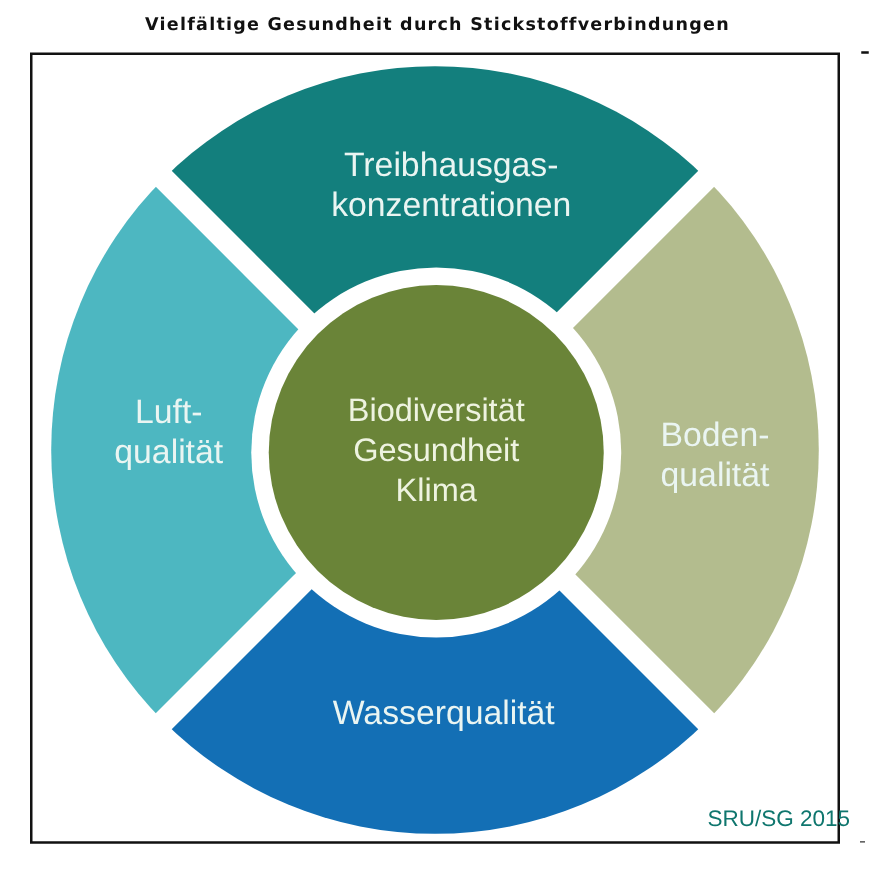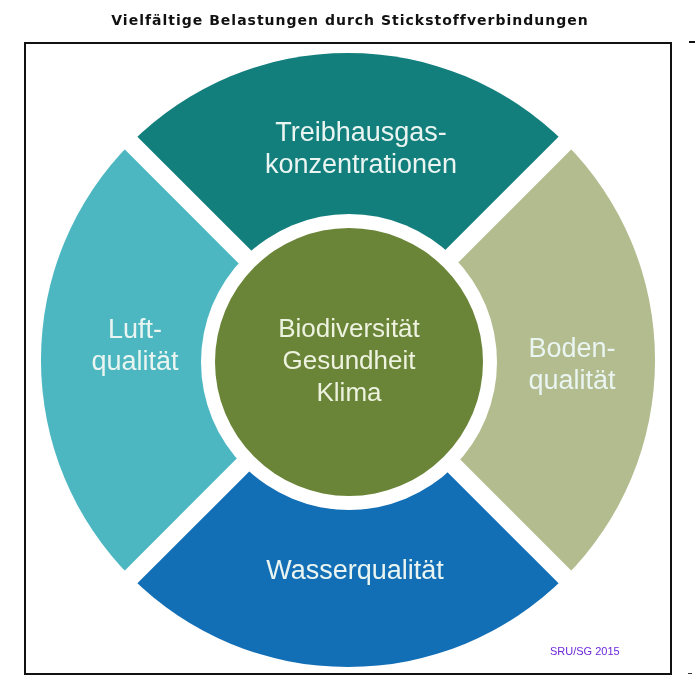--- a/index.html
+++ b/index.html
@@ -14,28 +14,28 @@
     box-sizing: border-box;
   }
   .tick { position: absolute; left: 689px; top: 41px; width: 6px; height: 2px; background: #111; }
   .tick2 { position: absolute; left: 688px; top: 673px; width: 4px; height: 1px; background: #333; }
   svg.diagram { position: absolute; left: 0; top: 0; }
   .seg-label {
     font-family: "Liberation Sans", sans-serif; font-size: 27px; fill: #eaf5f2; text-anchor: middle;
   }
   .center-label { font-family: "Liberation Sans", sans-serif; font-size: 26px; fill: #eef3e0; text-anchor: middle; }
   .credit {
-    position: absolute; left: 550px; top: 645px; font-size: 11px; color: #6d28d9;
+    position: absolute; left: 566px; top: 645px; font-size: 18px; color: #0f766e;
     font-family: "Liberation Sans", sans-serif;
   }
 </style>
 </head>
 <body>
 
-<div class="title">Vielfältige Belastungen durch Stickstoffverbindungen</div>
+<div class="title">Vielfältige Gesundheit durch Stickstoffverbindungen</div>
 <div class="frame"></div>
 <div class="tick"></div>
 <div class="tick2"></div>
 
 <svg class="diagram" width="700" height="700" viewBox="0 0 700 700">
 
   <path d="M348,360 L130.9,142.9 A307,307 0 0 1 565.1,142.9 Z" fill="#137f7d"></path>
 
   <path d="M348,360 L565.1,142.9 A307,307 0 0 1 565.1,577.1 Z" fill="#b3bc8e"></path>
 

